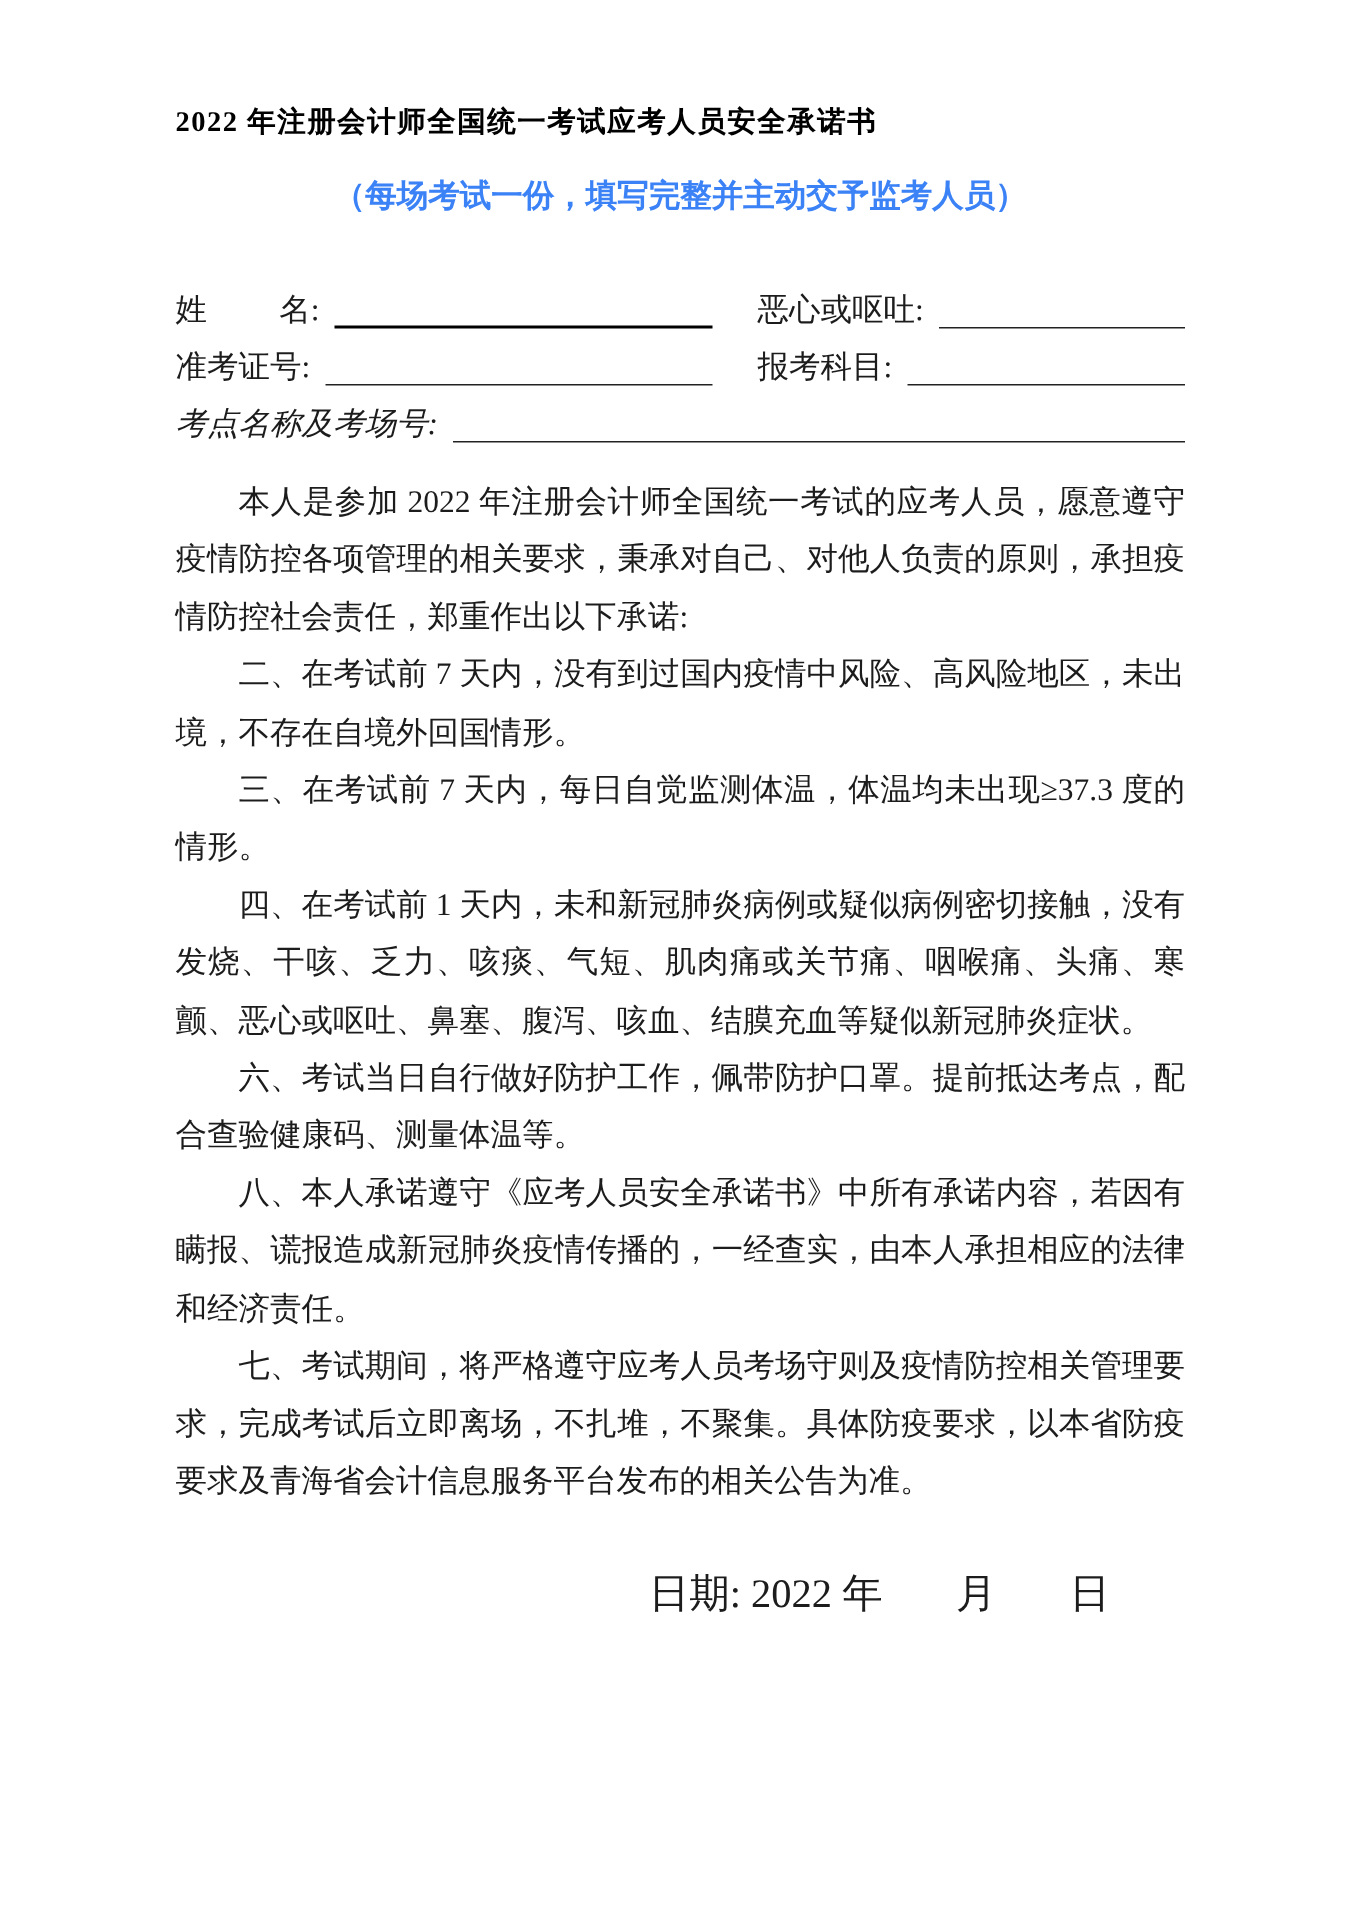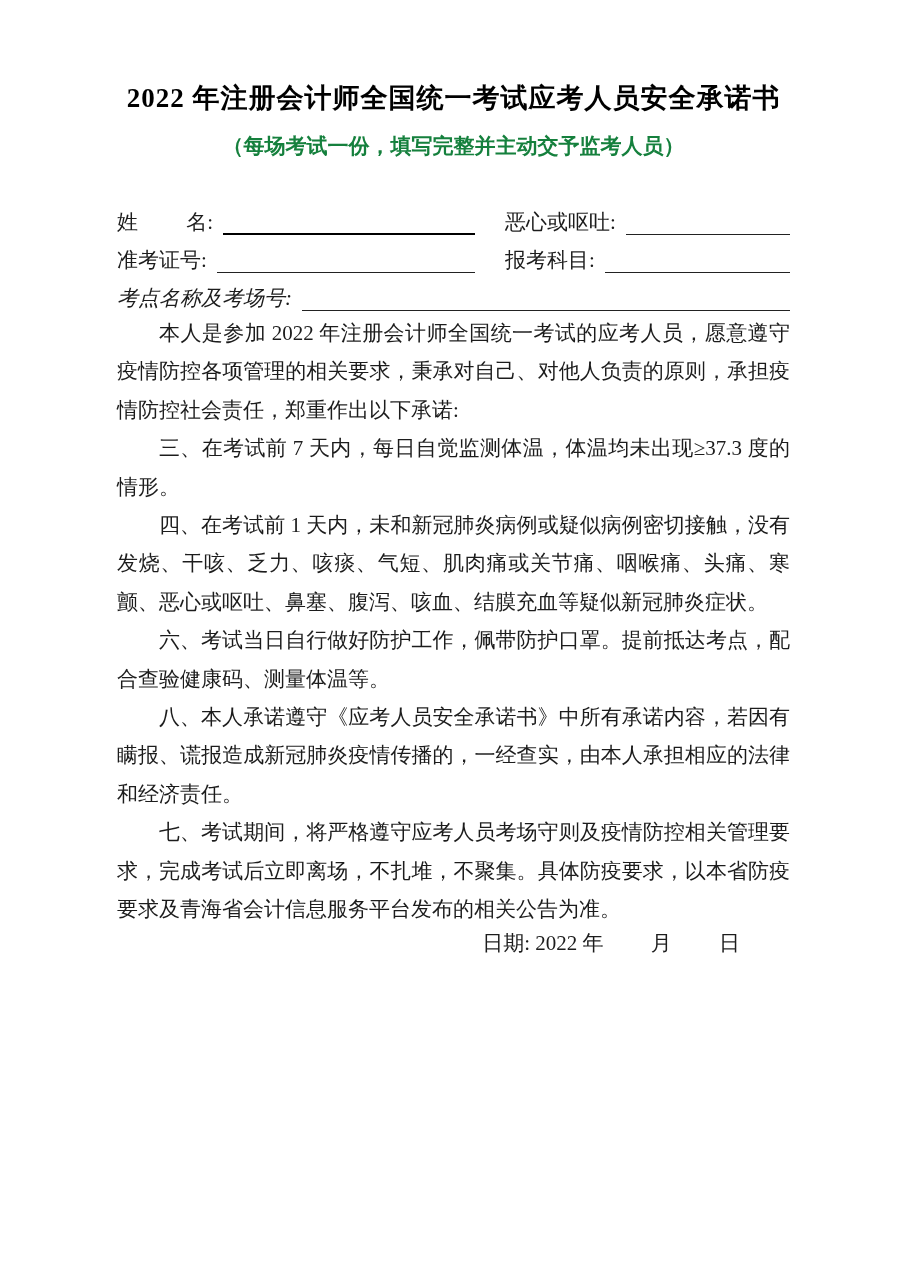--- a/index.html
+++ b/index.html
@@ -10,34 +10,33 @@
     color: #1c1c1c;
     position: relative;
     overflow: hidden;
   }
   .page {
     width: 907px; height: 1282px;
     padding: 64px 117px 0 117px;
     background: #ffffff;
   }
   .title {
-    text-align: center;
-    font-size: 27px;
+    text-align: left;
+    font-size: 19px;
     line-height: 36px;
     font-weight: bold;
     color: #000000;
     letter-spacing: 1px;
-    margin-top: 16px;
   }
   .subtitle {
     text-align: center;
     font-size: 21px;
     line-height: 28px;
     font-weight: bold;
-    color: #15803d;
+    color: #3b82f6;
     margin-top: 16px;
   }
   .form { margin-top: 40px; font-size: 21px; }
   .form-row {
     display: flex;
     height: 38px;
     align-items: flex-end;
   }
   .field { display: flex; align-items: flex-end; }
   .field-left  { width: 358px; }
@@ -52,30 +51,31 @@
     padding-bottom: 2px;
   }
   .blank {
     flex: 1;
     border-bottom: 1.4px solid #222222;
     height: 24px;
     margin-left: 10px;
     margin-bottom: 3px;
   }
   .blank-thick { border-bottom: 2.8px solid #000000; }
-  .bodytext { margin-top: 0; }
+  .bodytext { margin-top: 17px; }
   .bodytext p {
     font-size: 21px;
     line-height: 38.4px;
     text-align: justify;
     text-indent: 2em;
     color: #1c1c1c;
   }
   .dateline {
-    font-size: 21px;
+    margin-top: 38px;
+    font-size: 27px;
     text-align: right;
     padding-right: 50px;
     color: #1c1c1c;
   }
   .gap-month { margin-left: 42px; }
   .gap-day   { margin-left: 42px; }
 </style>
 </head>
 <body>
 
@@ -117,20 +117,21 @@
       <div class="field field-full">
         <span class="lbl">考点名称及考场号:</span>
         <span class="blank"></span>
       </div>
     </div>
 
   </div>
 
   <div class="bodytext">
     <p>本人是参加 2022 年注册会计师全国统一考试的应考人员，愿意遵守疫情防控各项管理的相关要求，秉承对自己、对他人负责的原则，承担疫情防控社会责任，郑重作出以下承诺:</p>
+    <p>二、在考试前 7 天内，没有到过国内疫情中风险、高风险地区，未出境，不存在自境外回国情形。</p>
     <p>三、在考试前 7 天内，每日自觉监测体温，体温均未出现≥37.3 度的情形。</p>
     <p>四、在考试前 1 天内，未和新冠肺炎病例或疑似病例密切接触，没有发烧、干咳、乏力、咳痰、气短、肌肉痛或关节痛、咽喉痛、头痛、寒颤、恶心或呕吐、鼻塞、腹泻、咳血、结膜充血等疑似新冠肺炎症状。</p>
     <p>六、考试当日自行做好防护工作，佩带防护口罩。提前抵达考点，配合查验健康码、测量体温等。</p>
     <p>八、本人承诺遵守《应考人员安全承诺书》中所有承诺内容，若因有瞒报、谎报造成新冠肺炎疫情传播的，一经查实，由本人承担相应的法律和经济责任。</p>
     <p>七、考试期间，将严格遵守应考人员考场守则及疫情防控相关管理要求，完成考试后立即离场，不扎堆，不聚集。具体防疫要求，以本省防疫要求及青海省会计信息服务平台发布的相关公告为准。</p>
   </div>
 
   <div class="dateline">
     <span>日期: 2022 年</span>
     <span class="gap-month">月</span>

